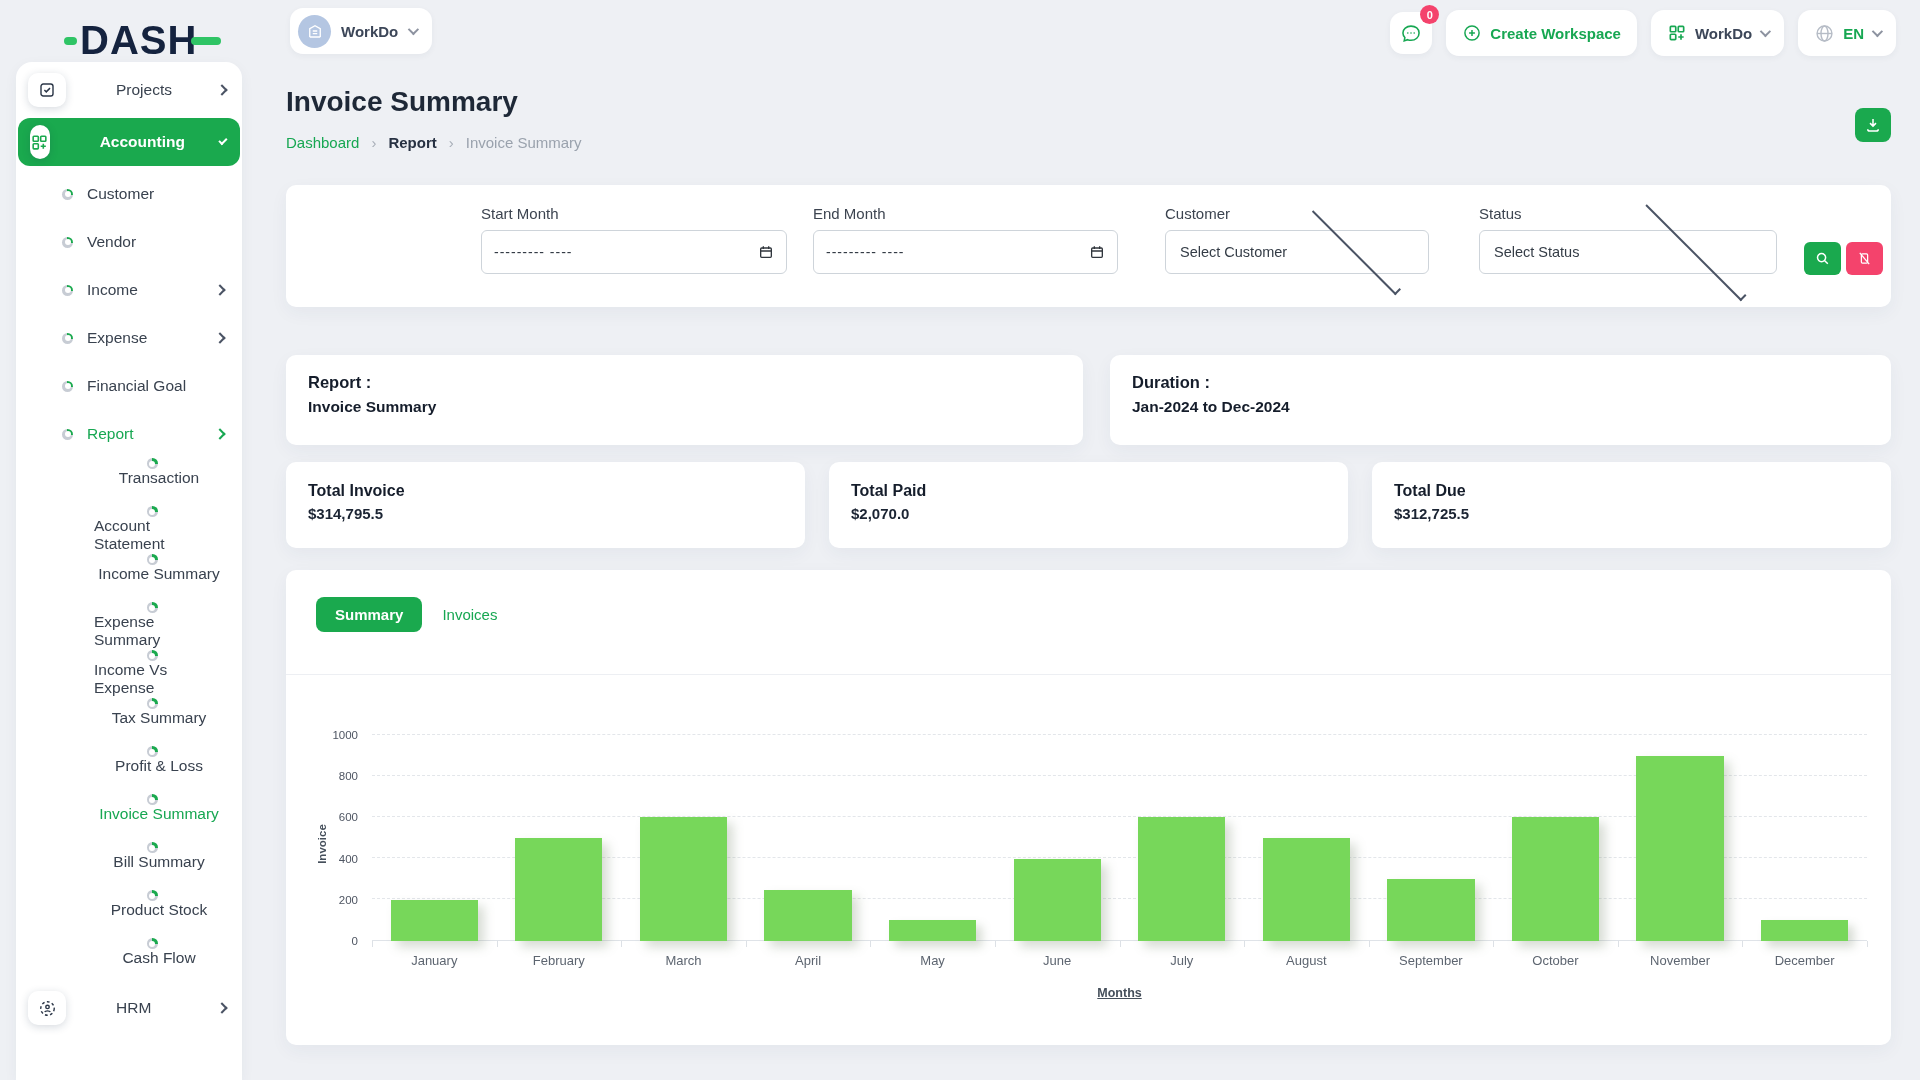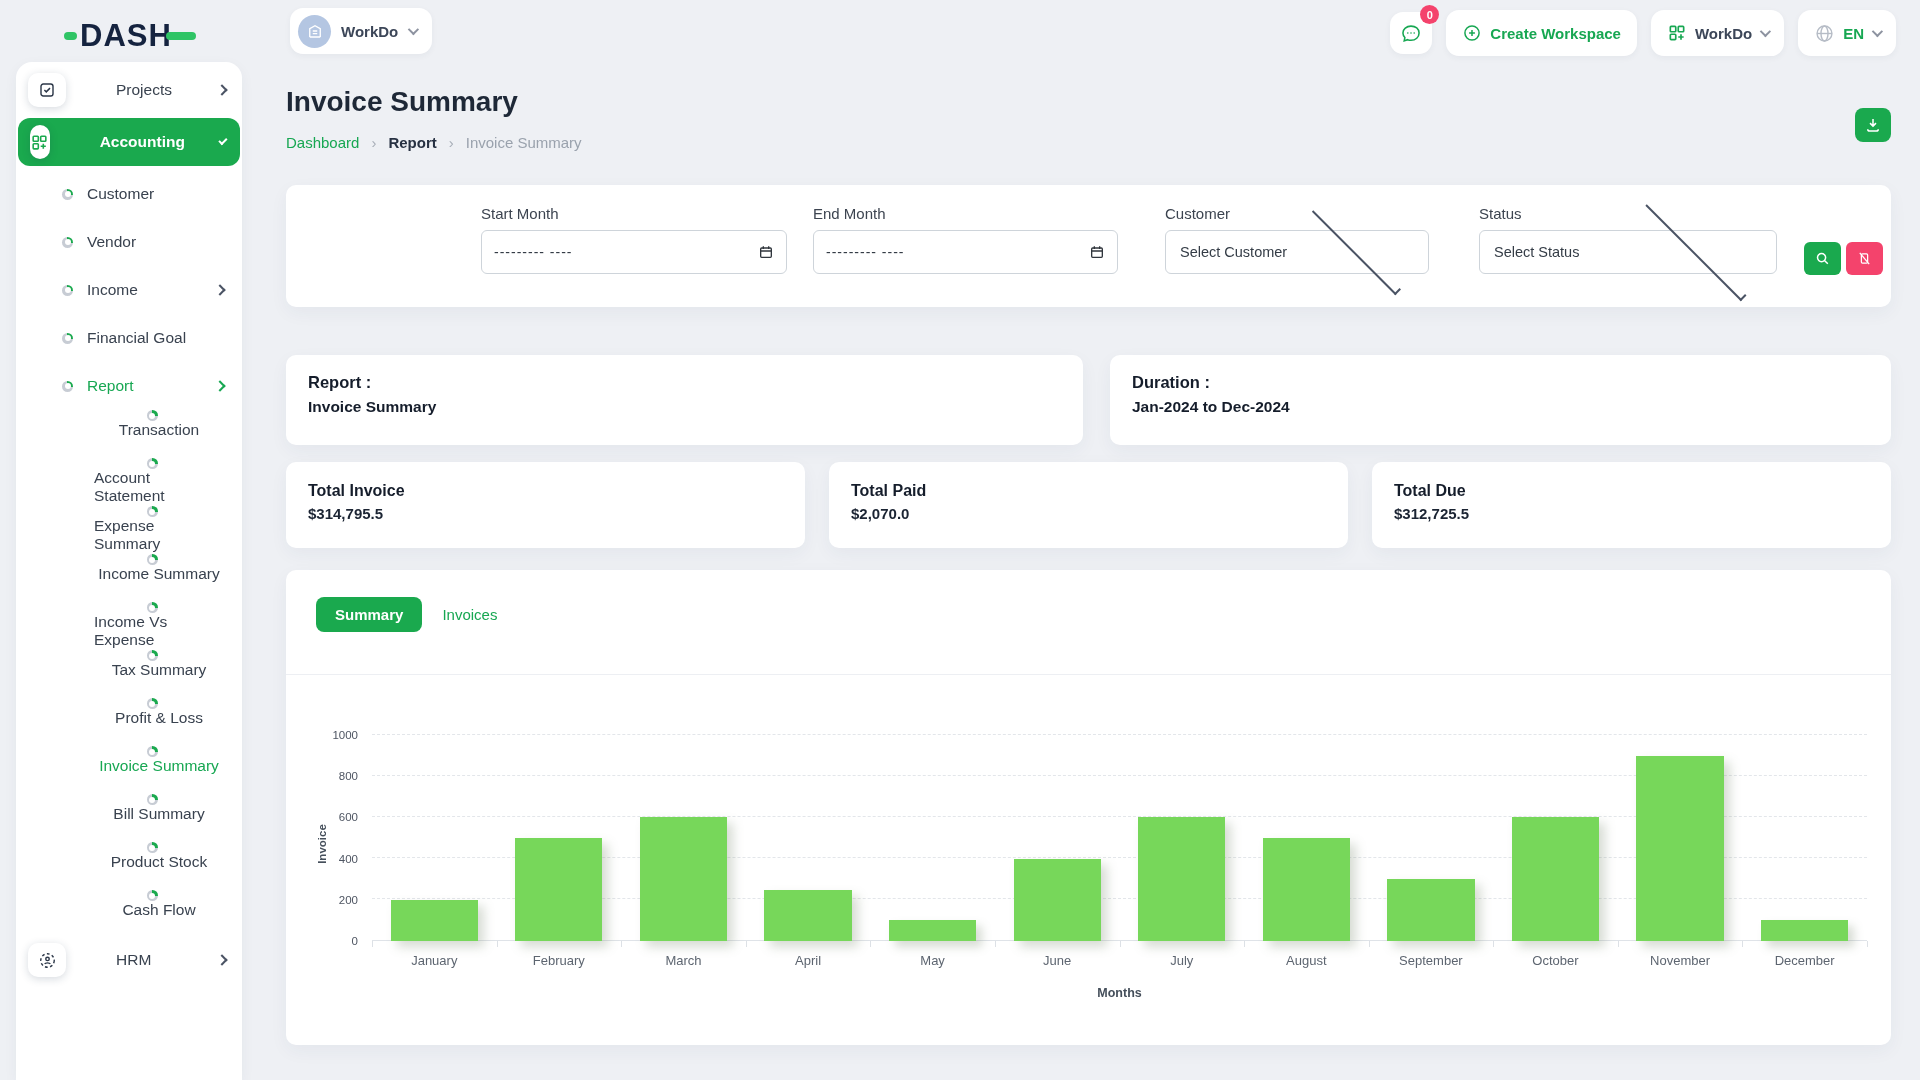--- a/index.html
+++ b/index.html
@@ -4,21 +4,21 @@
 <style>
   * { box-sizing: border-box; margin: 0; padding: 0; }
   html,body { width:1920px; height:1080px; overflow:hidden;
     font-family:"Liberation Sans","DejaVu Sans",sans-serif;
     background:#eef0f4; color:#2b3340; }
 
   
   .topbar { position:absolute; left:0; top:0; width:1920px; height:72px; }
   .brand { position:absolute; left:64px; top:18px; display:flex; align-items:center; }
   .brand .dot { width:13px; height:8px; border-radius:4px; background:#2fc465; margin-right:3px; }
-  .brand .word { font-size:31px; font-weight:900; letter-spacing:1px; color:#15233f; }
+  .brand .word { font-size:40px; font-weight:900; letter-spacing:1px; color:#15233f; }
   .brand .tail { width:30px; height:8px; border-radius:4px; background:#2fc465; margin-left:-6px; }
 
   .chip { background:#fff; border-radius:13px; display:flex; align-items:center;
           box-shadow:0 2px 6px rgba(30,50,80,.05); cursor:pointer; }
   .ws-chip { position:absolute; left:290px; top:8px; height:46px; padding:0 16px 0 8px; gap:10px; }
   .ws-avatar { width:33px; height:33px; border-radius:50%; background:#b4c6e2;
                display:flex; align-items:center; justify-content:center; }
   .ws-name { font-size:15px; font-weight:600; color:#3c4658; }
 
   .top-right { position:absolute; right:24px; top:10px; display:flex; align-items:center; gap:14px; }
@@ -111,21 +111,21 @@
           border-bottom:1px solid #dfe3e8; }
   .gridline { position:absolute; left:0; width:100%; border-top:1px dashed #e3e6ea; }
   .xtick { position:absolute; bottom:-7px; width:1px; height:6px; background:#dde1e6; }
   .bars-row { position:absolute; left:86px; top:165px; width:1495px; height:206px;
               display:flex; align-items:flex-end; }
   .bar-slot { flex:1; height:100%; display:flex; align-items:flex-end; justify-content:center; }
   .bar { width:70%; background:#77d75a; box-shadow:6px 6px 10px rgba(110,130,100,.28); }
   .xaxis { position:absolute; left:86px; top:383px; width:1495px; display:flex; }
   .month-label { flex:1; text-align:center; font-size:13px; color:#5d6570; }
   .xlab { position:absolute; left:86px; top:416px; width:1495px; text-align:center;
-          font-size:12.5px; font-weight:700; color:#454f5b; }
+          font-size:12.5px; font-weight:700; color:#454f5b;text-decoration:underline; }
 
   svg { display:block; }
 </style>
 </head>
 <body>
 
 <div class="topbar">
   <div class="brand">
     <span class="dot"></span>
     <span class="word">DASH</span>
@@ -217,42 +217,47 @@
     <span class="bullet"></span>
     <span class="slabel">Vendor</span>
   </div>
   <div class="sub l1">
     <span class="bullet"></span>
     <span class="slabel">Income</span>
     <span class="chev right dark"></span>
   </div>
   <div class="sub l1">
     <span class="bullet"></span>
+    <span class="slabel">Expense</span>
+    <span class="chev right dark"></span>
+  </div>
+  <div class="sub l1">
+    <span class="bullet"></span>
     <span class="slabel">Financial Goal</span>
   </div>
   <div class="sub l1 green">
     <span class="bullet"></span>
     <span class="slabel">Report</span>
     <span class="chev right green"></span>
   </div>
   <div class="sub l2">
     <span class="bullet"></span>
     <span class="slabel">Transaction</span>
   </div>
   <div class="sub l2">
     <span class="bullet"></span>
     <span class="slabel">Account Statement</span>
   </div>
   <div class="sub l2">
     <span class="bullet"></span>
+    <span class="slabel">Income Summary</span>
+  </div>
+  <div class="sub l2">
+    <span class="bullet"></span>
     <span class="slabel">Expense Summary</span>
-  </div>
-  <div class="sub l2">
-    <span class="bullet"></span>
-    <span class="slabel">Income Summary</span>
   </div>
   <div class="sub l2">
     <span class="bullet"></span>
     <span class="slabel">Income Vs Expense</span>
   </div>
   <div class="sub l2">
     <span class="bullet"></span>
     <span class="slabel">Tax Summary</span>
   </div>
   <div class="sub l2">

